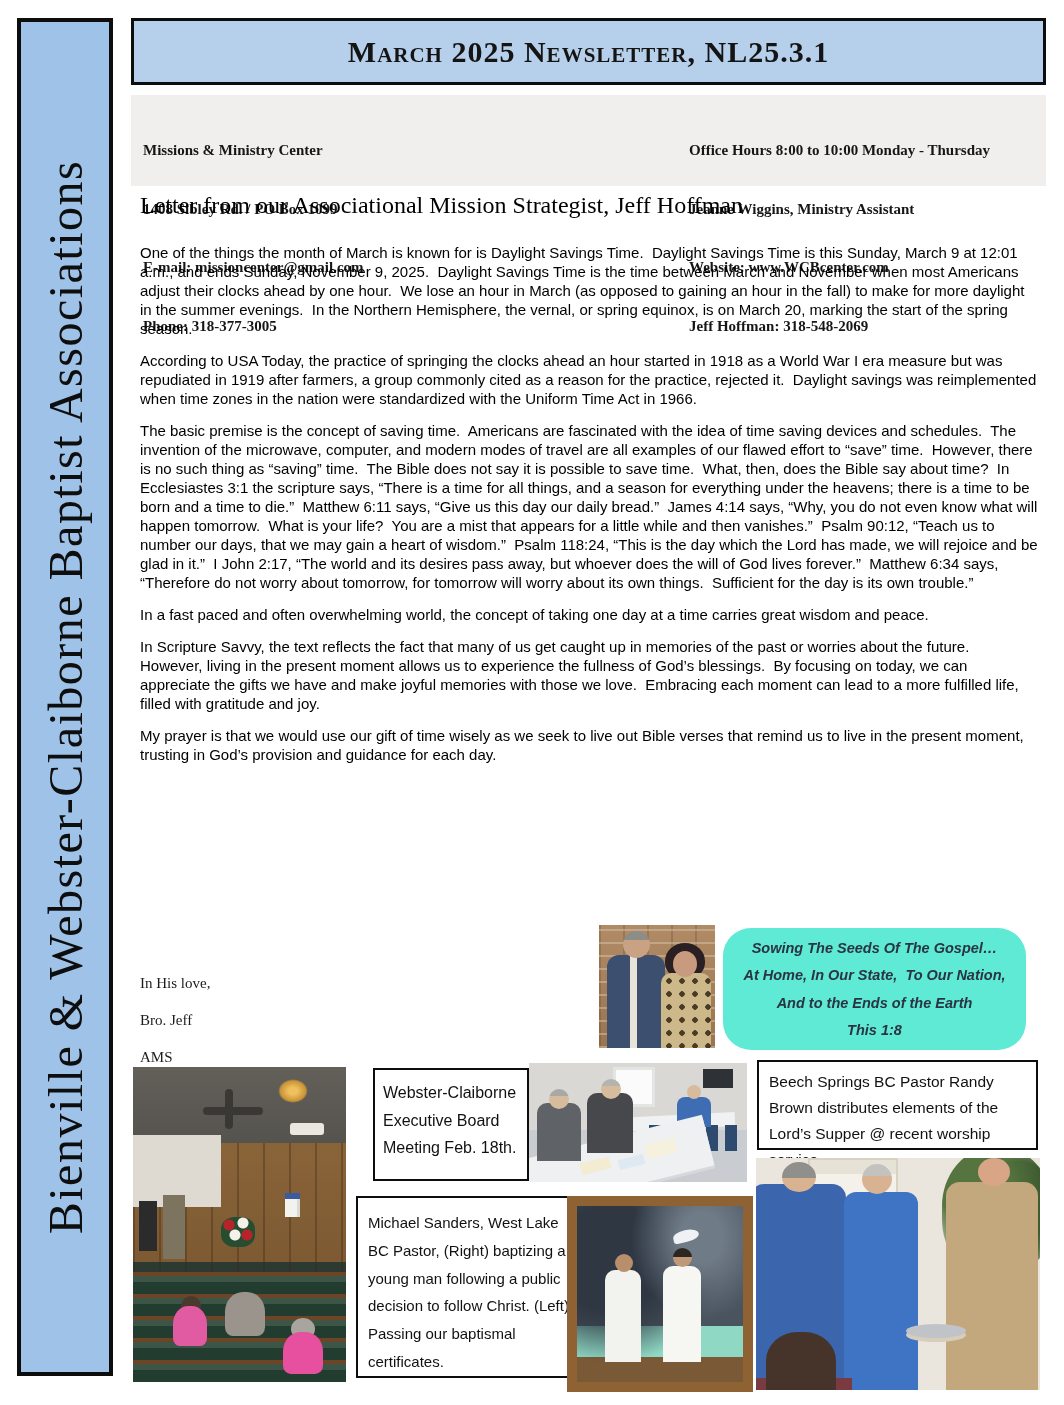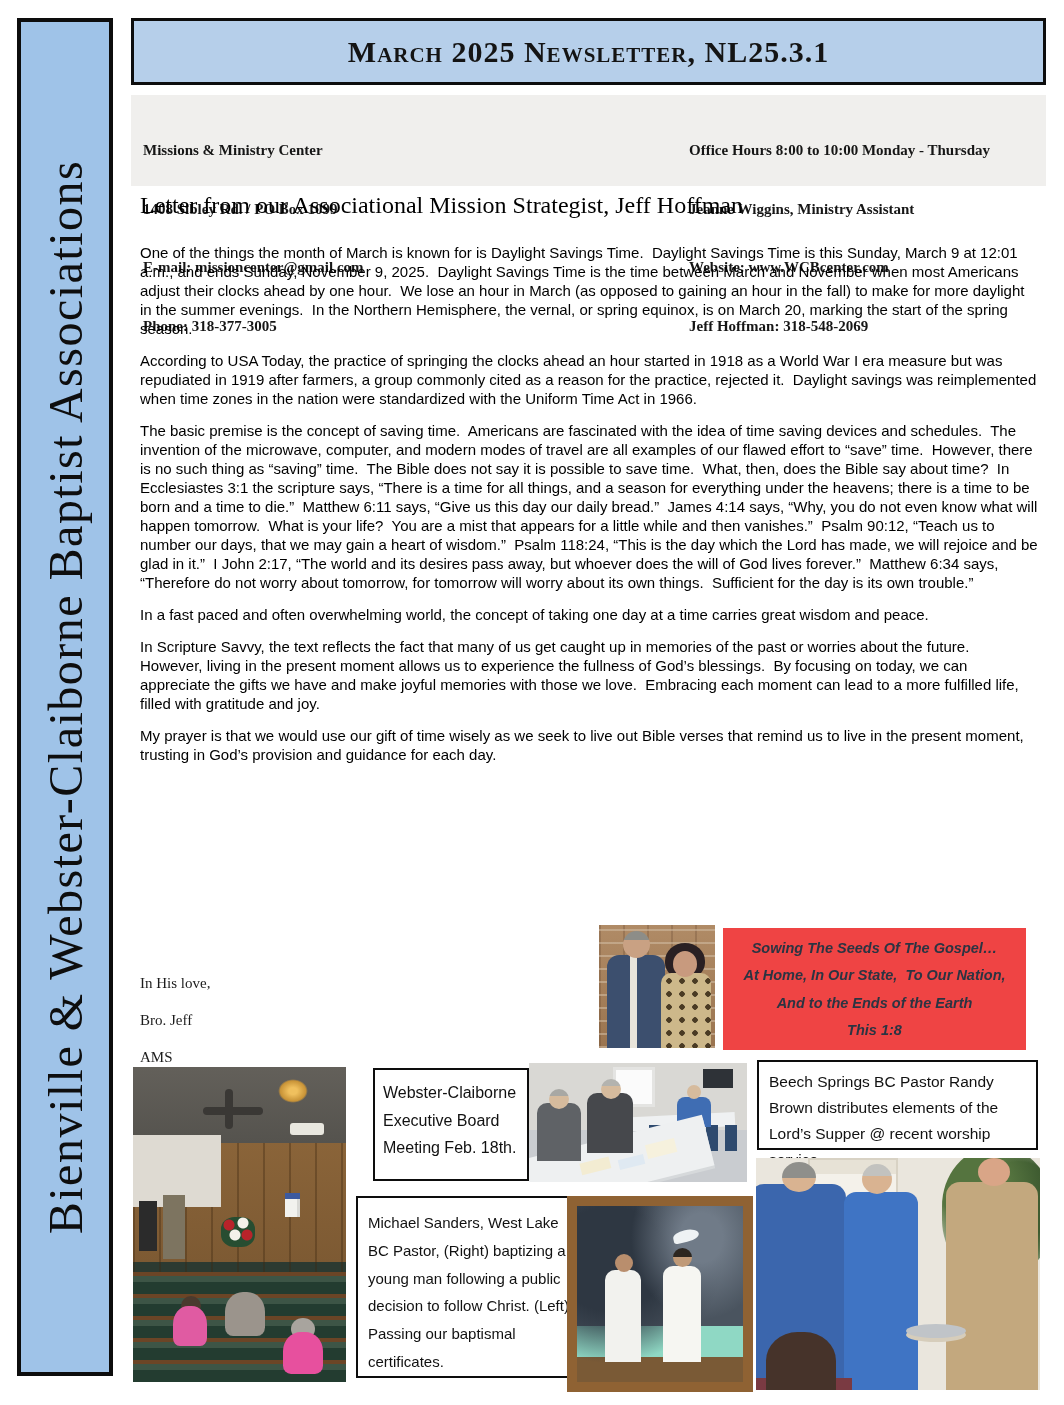--- a/index.html
+++ b/index.html
@@ -33,23 +33,23 @@
   
   .letter-heading{left:140px;top:192px;font-family:"Liberation Serif",serif;
                   font-size:24px;color:#000000;}
   .letter-body{left:140px;top:243px;width:898px;}
   .letter-body p{margin:0 0 13px 0;font-size:15px;line-height:19px;
                  white-space:pre-wrap;color:#000000;}
   .signature{left:140px;top:970px;font-size:15px;line-height:26px;}
   .signature div{margin-bottom:11px;font-family:Liberation Serif, serif;}
 
   
-  .verse-box{left:723px;top:928px;width:303px;height:122px;background:#ef4444;
+  .verse-box{left:723px;top:928px;width:303px;height:122px;background:#5eead4;
              display:flex;flex-direction:column;justify-content:space-around;
-             text-align:center;padding:6px 0;box-sizing:border-box;}
+             text-align:center;padding:6px 0;box-sizing:border-box;border-radius:28px;}
   .verse-line{font-style:italic;font-weight:700;font-size:14.5px;color:#2b3442;
               white-space:pre-wrap;}
 
   
   .caption-box{background:#ffffff;border:2px solid #0d0d0d;box-sizing:border-box;
                color:#111;}
   .box-webster{left:373px;top:1068px;width:156px;height:113px;padding:9px 8px;
                font-size:16px;line-height:1.72;}
   .box-beech{left:757px;top:1060px;width:281px;height:90px;padding:7px 10px;
              font-size:15.5px;line-height:1.68;}

